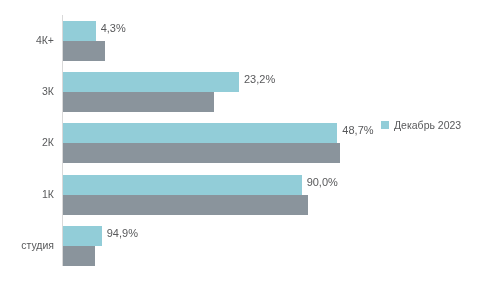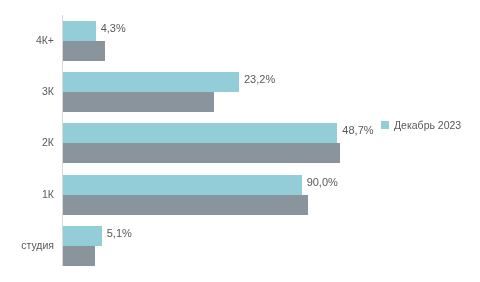--- a/index.html
+++ b/index.html
@@ -135,21 +135,21 @@
       <div class="cat-label" style="top:21px;">1К</div>
       <div class="bar series-a" style="width: 238.64px; background: rgb(146, 205, 216);"></div>
       <div class="bar series-b" style="width: 244.72px; background: rgb(138, 148, 156);"></div>
       <div class="bar-value" style="left: 244.64px;">90,0%</div>
     </div>
 
     <div class="cat-row" style="top:204.8px;">
       <div class="cat-label" style="top:21px;">студия</div>
       <div class="bar series-a" style="width: 38.76px; background: rgb(146, 205, 216);"></div>
       <div class="bar series-b" style="width: 31.92px; background: rgb(138, 148, 156);"></div>
-      <div class="bar-value" style="left: 44.76px;">5,1%</div>
+      <div class="bar-value" style="left: 44.76px;">94,9%</div>
     </div>
 
   </div>
 
   <div class="legend">
     <div class="legend-item">
       <span class="legend-swatch" style="background: rgb(146, 205, 216);"></span>
       <span class="legend-text">Декабрь 2023</span>
     </div>
   </div>

